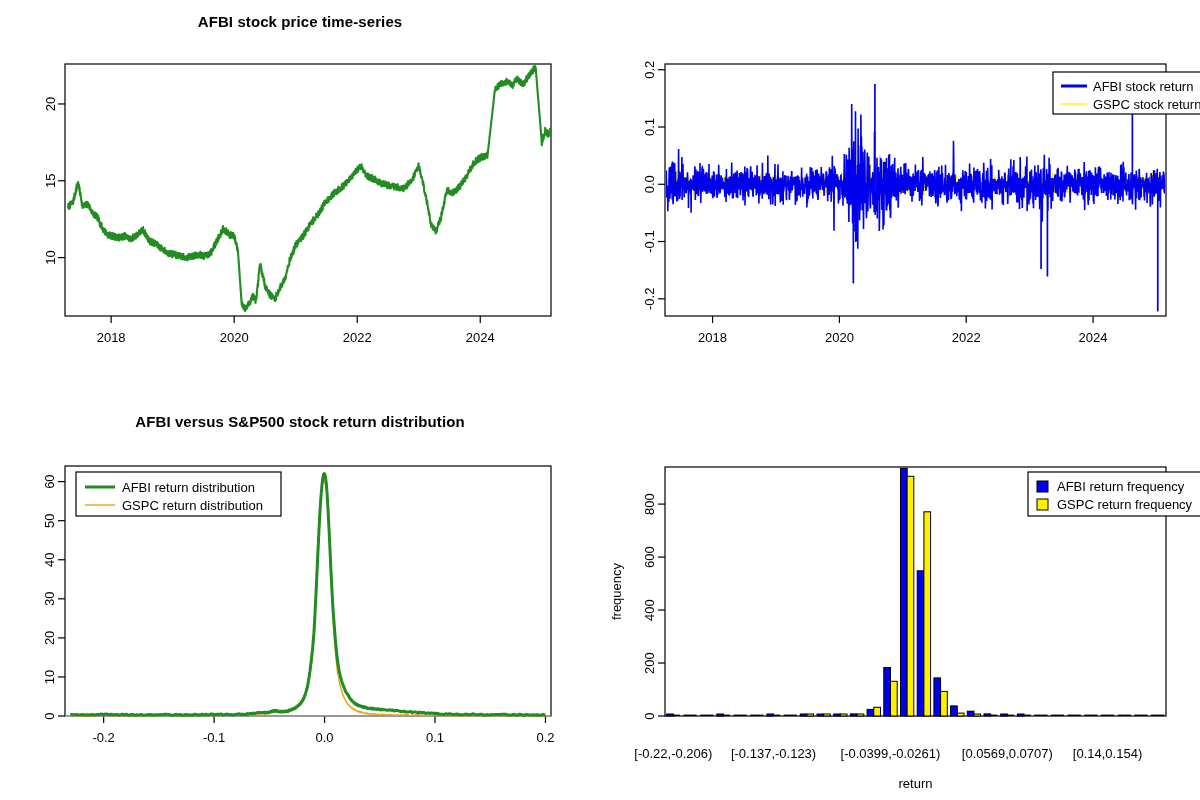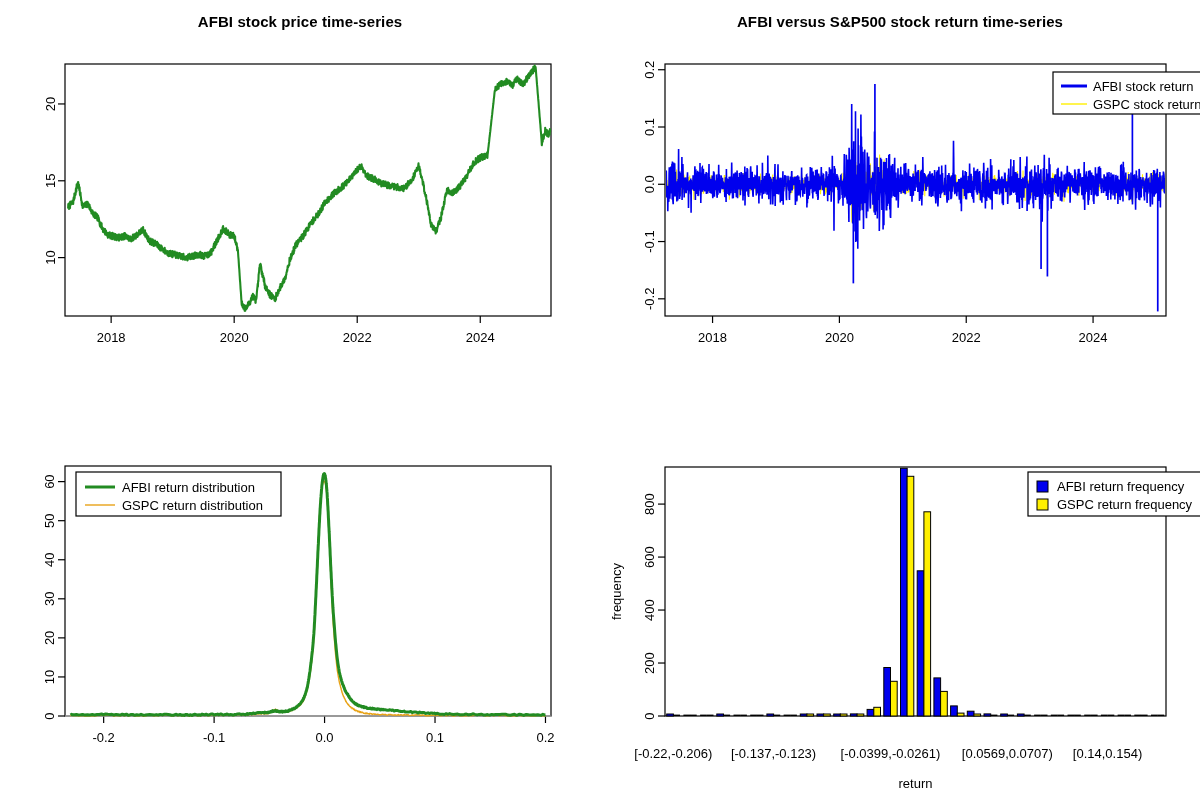--- a/index.html
+++ b/index.html
@@ -41,21 +41,20 @@
           <line x1="357.2151898734144" y1="316" x2="357.2151898734144" y2="323" stroke="#000" stroke-width="1.2"></line>
           <text x="357.2151898734144" y="342" class="tick" text-anchor="middle">2022</text>
           <line x1="480.25316455695724" y1="316" x2="480.25316455695724" y2="323" stroke="#000" stroke-width="1.2"></line>
           <text x="480.25316455695724" y="342" class="tick" text-anchor="middle">2024</text>
         </g>
         <polyline points="68.1,208.6 68.3,204.0 68.5,205.7 68.8,203.5 69.0,208.9 69.2,203.5 69.5,206.5 69.7,208.2 70.0,207.9 70.2,201.8 70.4,201.7 70.7,204.3 70.9,204.6 71.1,203.7 71.4,203.2 71.6,201.8 71.8,201.6 72.1,203.7 72.3,203.1 72.5,200.5 72.8,203.4 73.0,202.4 73.2,204.0 73.5,198.8 73.7,197.3 73.9,199.4 74.2,199.6 74.4,193.5 74.6,198.1 74.9,195.0 75.1,194.0 75.3,195.3 75.6,194.3 75.8,190.1 76.0,188.2 76.3,191.7 76.5,187.3 76.7,184.3 77.0,187.6 77.2,184.6 77.5,185.2 77.7,184.5 77.9,182.2 78.2,182.1 78.4,185.9 78.6,188.0 78.9,184.6 79.1,187.4 79.3,190.1 79.6,187.3 79.8,191.8 80.0,194.9 80.3,195.6 80.5,192.5 80.7,195.8 81.0,197.6 81.2,200.8 81.4,200.3 81.7,203.1 81.9,205.4 82.1,202.2 82.4,202.9 82.6,208.0 82.8,206.6 83.1,205.2 83.3,204.1 83.5,207.3 83.8,206.9 84.0,205.3 84.2,203.9 84.5,205.9 84.7,205.8 84.9,203.7 85.2,202.5 85.4,206.4 85.7,202.7 85.9,206.9 86.1,206.3 86.4,201.8 86.6,203.2 86.8,206.3 87.1,207.2 87.3,205.5 87.5,201.9 87.8,202.2 88.0,206.1 88.2,204.6 88.5,203.5 88.7,206.1 88.9,207.1 89.2,207.4 89.4,208.8 89.6,204.9 89.9,209.7 90.1,207.1 90.3,207.4 90.6,209.5 90.8,211.0 91.0,209.8 91.3,211.5 91.5,213.4 91.7,212.0 92.0,212.0 92.2,210.6 92.4,210.3 92.7,211.3 92.9,215.0 93.2,212.3 93.4,213.2 93.6,216.7 93.9,212.6 94.1,212.3 94.3,214.2 94.6,212.5 94.8,217.9 95.0,213.7 95.3,215.9 95.5,212.5 95.7,213.2 96.0,218.1 96.2,217.7 96.4,214.3 96.7,214.8 96.9,213.9 97.1,214.3 97.4,220.5 97.6,215.2 97.8,219.9 98.1,215.6 98.3,220.9 98.5,217.0 98.8,218.1 99.0,219.8 99.2,220.8 99.5,222.6 99.7,224.3 99.9,225.8 100.2,226.5 100.4,226.2 100.7,222.6 100.9,227.5 101.1,226.2 101.4,225.9 101.6,223.2 101.8,228.9 102.1,227.0 102.3,227.9 102.5,229.0 102.8,228.5 103.0,231.9 103.2,228.2 103.5,231.3 103.7,230.3 103.9,232.2 104.2,228.9 104.4,229.2 104.6,231.5 104.9,233.8 105.1,229.0 105.3,234.6 105.6,231.7 105.8,234.8 106.0,230.6 106.3,233.9 106.5,232.5 106.7,233.9 107.0,235.5 107.2,235.3 107.4,233.4 107.7,235.9 107.9,237.8 108.2,232.9 108.4,234.5 108.6,234.3 108.9,233.3 109.1,234.9 109.3,236.5 109.6,237.1 109.8,232.4 110.0,233.5 110.3,238.5 110.5,236.6 110.7,235.5 111.0,238.5 111.2,235.6 111.4,233.2 111.7,236.3 111.9,233.2 112.1,239.2 112.4,232.9 112.6,237.8 112.8,236.7 113.1,233.5 113.3,238.0 113.6,238.7 113.8,233.6 114.0,238.9 114.3,237.7 114.5,239.6 114.7,236.4 115.0,238.8 115.2,235.6 115.4,234.1 115.7,237.3 115.9,239.8 116.2,234.7 116.4,237.4 116.6,240.3 116.9,237.1 117.1,235.7 117.3,238.7 117.6,238.1 117.8,237.0 118.0,235.2 118.3,234.5 118.5,236.8 118.8,240.1 119.0,240.7 119.2,239.4 119.5,234.6 119.7,236.8 119.9,235.3 120.2,236.0 120.4,235.7 120.7,239.3 120.9,236.0 121.1,238.8 121.4,239.8 121.6,234.2 121.8,236.5 122.1,237.6 122.3,234.3 122.5,234.5 122.8,236.1 123.0,239.7 123.3,237.0 123.5,234.3 123.7,233.7 124.0,234.4 124.2,237.6 124.4,233.1 124.7,239.3 124.9,233.1 125.1,238.0 125.4,236.3 125.6,234.2 125.9,237.2 126.1,235.9 126.3,235.5 126.6,234.8 126.8,237.3 127.0,238.8 127.3,238.9 127.5,238.3 127.7,238.3 128.0,236.4 128.2,235.7 128.5,238.6 128.7,240.6 128.9,236.8 129.2,238.9 129.4,237.4 129.6,236.6 129.9,240.8 130.1,236.3 130.4,237.2 130.6,239.3 130.8,239.7 131.1,240.0 131.3,241.4 131.5,239.9 131.8,238.8 132.0,240.0 132.2,236.9 132.5,240.7 132.7,235.6 133.0,234.5 133.2,236.1 133.4,240.2 133.7,236.3 133.9,234.5 134.1,238.8 134.4,234.7 134.6,237.2 134.8,237.1 135.1,238.2 135.3,233.8 135.6,236.5 135.8,238.6 136.0,235.8 136.3,235.7 136.5,235.0 136.7,232.6 137.0,235.8 137.2,233.1 137.5,236.9 137.7,233.6 137.9,234.0 138.2,233.0 138.4,235.5 138.6,235.0 138.9,233.5 139.1,230.3 139.3,230.4 139.6,234.0 139.8,232.8 140.1,234.3 140.3,233.7 140.5,230.7 140.8,229.5 141.0,229.3 141.2,229.7 141.5,228.2 141.7,233.3 141.9,229.6 142.2,229.3 142.4,231.3 142.7,232.2 142.9,228.6 143.1,227.1 143.4,232.5 143.6,230.9 143.8,232.9 144.1,232.2 144.3,235.0 144.5,233.6 144.8,234.4 145.0,230.3 145.3,236.8 145.5,235.4 145.7,232.7 146.0,235.1 146.2,236.1 146.4,235.1 146.7,234.3 146.9,238.6 147.2,236.2 147.4,235.9 147.6,237.7 147.9,241.2 148.1,241.0 148.3,236.3 148.6,238.0 148.8,242.3 149.0,240.8 149.3,242.2 149.5,238.6 149.8,238.8 150.0,244.2 150.2,242.7 150.5,242.7 150.7,238.5 150.9,243.1 151.2,242.9 151.4,242.6 151.6,244.9 151.9,241.3 152.1,241.2 152.4,242.4 152.6,239.3 152.8,243.2 153.1,244.5 153.3,243.1 153.5,245.9 153.8,240.6 154.0,240.7 154.2,243.3 154.5,244.5 154.7,245.6 155.0,240.6 155.2,241.3 155.4,245.3 155.7,244.0 155.9,242.7 156.1,245.3 156.4,244.6 156.6,244.2 156.9,244.8 157.1,241.8 157.3,246.9 157.6,247.1 157.8,244.3 158.0,243.0 158.3,247.9 158.5,245.0 158.7,246.3 159.0,248.9 159.2,246.8 159.5,244.7 159.7,248.0 159.9,249.1 160.2,250.4 160.4,246.0 160.6,247.3 160.9,250.3 161.1,247.2 161.3,245.5 161.6,250.4 161.8,246.3 162.1,249.4 162.3,250.5 162.5,249.7 162.8,248.8 163.0,249.3 163.2,248.7 163.5,252.2 163.7,251.9 164.0,251.0 164.2,249.0 164.4,252.7 164.7,247.7 164.9,251.2 165.1,253.6 165.4,251.2 165.6,251.9 165.8,250.3 166.1,253.4 166.3,252.0 166.6,253.0 166.8,253.5 167.0,251.3 167.3,251.5 167.5,255.3 167.7,251.0 168.0,255.7 168.2,255.4 168.4,253.6 168.7,256.1 168.9,256.2 169.2,255.8 169.4,256.0 169.6,251.0 169.9,252.0 170.1,255.1 170.3,253.1 170.6,250.9 170.8,255.7 171.0,255.8 171.3,253.0 171.5,256.4 171.8,256.6 172.0,251.2 172.2,253.3 172.5,257.3 172.7,251.1 172.9,255.3 173.2,251.8 173.4,252.4 173.7,255.7 173.9,253.4 174.1,253.9 174.4,253.5 174.6,252.5 174.8,251.6 175.1,253.5 175.3,253.3 175.5,255.5 175.8,257.5 176.0,258.0 176.3,257.5 176.5,252.5 176.7,252.6 177.0,253.8 177.2,255.5 177.4,252.9 177.7,255.0 177.9,256.2 178.1,258.1 178.4,256.2 178.6,258.2 178.9,253.7 179.1,254.0 179.3,253.0 179.6,253.1 179.8,253.1 180.0,255.9 180.3,256.7 180.5,256.2 180.8,254.6 181.0,258.9 181.2,255.8 181.5,257.7 181.7,254.1 181.9,258.6 182.2,255.3 182.4,254.6 182.6,257.9 182.9,259.5 183.1,255.8 183.4,253.7 183.6,255.6 183.8,255.9 184.1,257.7 184.3,257.9 184.5,256.5 184.8,259.6 185.0,257.6 185.2,258.7 185.5,259.8 185.7,259.4 186.0,258.9 186.2,259.4 186.4,256.0 186.7,259.2 186.9,258.1 187.1,256.3 187.4,260.4 187.6,257.1 187.8,259.9 188.1,254.5 188.3,255.3 188.6,257.6 188.8,258.1 189.0,256.6 189.3,254.8 189.5,253.7 189.7,257.6 190.0,254.7 190.2,259.2 190.5,254.9 190.7,255.2 190.9,254.9 191.2,257.8 191.4,256.2 191.6,255.7 191.9,259.0 192.1,253.5 192.3,258.6 192.6,255.3 192.8,257.4 193.1,256.3 193.3,253.6 193.5,255.5 193.8,258.9 194.0,257.5 194.2,258.5 194.5,255.1 194.7,252.5 194.9,252.7 195.2,254.5 195.4,252.5 195.7,257.7 195.9,258.0 196.1,252.8 196.4,257.3 196.6,255.5 196.8,254.0 197.1,253.3 197.3,254.0 197.5,253.2 197.8,257.8 198.0,254.5 198.3,255.5 198.5,253.6 198.7,253.5 199.0,254.5 199.2,253.1 199.4,257.4 199.7,257.3 199.9,252.6 200.2,251.8 200.4,256.6 200.6,254.6 200.9,256.9 201.1,254.9 201.3,258.2 201.6,252.7 201.8,254.5 202.0,255.2 202.3,257.8 202.5,253.0 202.8,255.8 203.0,258.1 203.2,256.6 203.5,258.9 203.7,253.7 203.9,257.9 204.2,253.6 204.4,258.4 204.6,255.2 204.9,252.8 205.1,255.5 205.4,253.0 205.6,253.0 205.8,255.7 206.1,255.6 206.3,252.8 206.5,254.8 206.8,255.8 207.0,256.6 207.3,257.5 207.5,256.8 207.7,253.4 208.0,252.2 208.2,255.3 208.4,257.2 208.7,254.7 208.9,256.4 209.1,255.3 209.4,256.3 209.6,254.9 209.9,251.3 210.1,255.3 210.3,252.4 210.6,250.1 210.8,253.1 211.0,253.3 211.3,249.1 211.5,254.7 211.7,249.7 212.0,249.6 212.2,251.1 212.5,248.7 212.7,250.4 212.9,249.1 213.2,250.4 213.4,246.3 213.6,248.8 213.9,243.8 214.1,246.5 214.3,248.0 214.6,242.7 214.8,242.0 215.1,247.4 215.3,245.7 215.5,243.1 215.8,245.1 216.0,242.9 216.2,239.4 216.5,244.2 216.7,240.3 217.0,241.5 217.2,238.1 217.4,242.3 217.7,241.2 217.9,237.0 218.1,241.4 218.4,234.9 218.6,239.1 218.8,239.2 219.1,235.5 219.3,235.0 219.6,237.8 219.8,237.5 220.0,234.5 220.3,235.7 220.5,236.7 220.7,234.1 221.0,230.4 221.2,231.6 221.4,234.3 221.7,233.0 221.9,233.8 222.2,232.2 222.4,231.4 222.6,227.3 222.9,227.9 223.1,226.1 223.3,231.4 223.6,230.8 223.8,228.4 224.1,232.3 224.3,232.1 224.5,232.2 224.8,232.9 225.0,230.9 225.2,231.5 225.5,230.3 225.7,233.9 225.9,228.3 226.2,228.3 226.4,231.1 226.7,231.6 226.9,233.4 227.1,234.7 227.4,231.8 227.6,235.0 227.8,231.8 228.1,230.2 228.3,235.2 228.5,233.9 228.8,235.4 229.0,234.4 229.3,233.2 229.5,237.6 229.7,232.8 230.0,233.1 230.2,237.9 230.4,235.7 230.7,232.0 230.9,234.7 231.1,235.0 231.4,234.0 231.6,237.8 231.8,234.2 232.1,233.5 232.3,233.2 232.5,235.2 232.8,237.8 233.0,234.5 233.2,232.8 233.5,237.8 233.7,236.7 233.9,234.5 234.2,235.0 234.4,239.2 234.6,236.3 234.9,240.9 235.1,236.4 235.3,242.5 235.6,241.5 235.8,242.4 236.0,244.6 236.3,242.9 236.5,245.0 236.7,243.4 236.9,246.4 237.2,250.3 237.4,247.4 237.6,249.2 237.9,249.9 238.1,253.2 238.3,256.5 238.6,259.7 238.8,263.0 239.0,266.3 239.3,269.5 239.5,272.8 239.7,276.0 239.9,279.3 240.2,282.6 240.4,285.8 240.6,289.1 240.9,292.4 241.1,295.6 241.3,298.9 241.6,303.3 241.8,305.1 242.0,301.4 242.3,305.8 242.5,306.9 242.7,303.8 242.9,307.4 243.2,305.0 243.4,308.8 243.6,304.7 243.9,308.7 244.1,305.5 244.3,305.1 244.6,310.7 244.8,309.2 245.0,310.9 245.3,310.7 245.5,308.9 245.7,308.3 245.9,309.0 246.2,305.6 246.4,309.1 246.6,308.3 246.9,308.6 247.1,305.5 247.3,307.3 247.6,306.7 247.8,305.1 248.0,302.5 248.2,302.2 248.5,305.5 248.7,305.4 248.9,301.6 249.2,304.0 249.4,303.0 249.6,303.1 249.9,302.8 250.1,304.4 250.3,303.6 250.6,300.7 250.8,300.2 251.0,298.1 251.2,300.6 251.5,297.6 251.7,299.1 251.9,295.4 252.2,296.3 252.4,298.7 252.6,296.1 252.9,293.8 253.1,299.7 253.3,295.2 253.6,295.7 253.8,295.1 254.0,297.5 254.2,295.8 254.5,299.5 254.7,298.9 254.9,297.4 255.2,296.7 255.4,302.7 255.6,302.8 255.9,298.8 256.1,298.4 256.3,299.2 256.6,296.9 256.8,293.5 257.0,290.8 257.2,289.1 257.5,286.4 257.7,283.9 257.9,286.8 258.2,280.5 258.4,281.2 258.6,274.9 258.9,272.8 259.1,271.8 259.3,267.9 259.6,268.2 259.8,265.0 260.0,264.9 260.2,266.7 260.5,263.9 260.7,264.3 261.0,265.9 261.2,267.1 261.4,269.6 261.7,274.1 261.9,271.4 262.1,273.6 262.4,276.9 262.6,273.4 262.8,275.0 263.1,275.9 263.3,276.1 263.5,278.2 263.8,281.6 264.0,278.0 264.2,279.3 264.5,285.2 264.7,283.4 264.9,288.1 265.2,288.7 265.4,288.4 265.6,285.4 265.9,290.2 266.1,290.0 266.3,289.1 266.6,286.7 266.8,286.8 267.0,290.5 267.3,291.1 267.5,289.5 267.7,289.9 268.0,291.9 268.2,293.7 268.5,293.2 268.7,295.0 268.9,290.5 269.2,293.9 269.4,290.9 269.6,297.1 269.9,291.6 270.1,296.9 270.3,298.1 270.6,293.5 270.8,297.6 271.0,294.3 271.3,297.9 271.5,293.0 271.7,298.9 272.0,294.0 272.2,297.4 272.4,298.1 272.7,297.5 272.9,295.8 273.1,295.2 273.4,297.3 273.6,296.5 273.8,297.2 274.1,298.2 274.3,299.1 274.5,300.4 274.8,297.3 275.0,298.5 275.2,301.1 275.5,296.4 275.7,298.1 276.0,299.7 276.2,292.8 276.4,294.3 276.7,295.6 276.9,293.4 277.1,293.5 277.4,295.8 277.6,295.5 277.8,293.4 278.1,290.0 278.3,291.3 278.5,293.3 278.8,289.7 279.0,291.4 279.2,290.4 279.5,289.7 279.7,288.0 279.9,286.6 280.2,290.1 280.4,284.1 280.6,284.1 280.9,288.0 281.1,284.1 281.3,284.0 281.6,286.9 281.8,285.0 282.0,286.3 282.3,285.5 282.5,281.7 282.7,283.9 283.0,283.2 283.2,279.8 283.5,281.4 283.7,278.6 283.9,282.6 284.2,281.8 284.4,281.6 284.6,278.1 284.9,279.1 285.1,276.5 285.3,278.3 285.6,278.8 285.8,277.9 286.0,275.0 286.3,274.9 286.5,272.5 286.7,272.4 287.0,270.4 287.2,271.1 287.4,269.5 287.7,266.1 287.9,266.4 288.1,267.3 288.4,265.3 288.6,265.8 288.8,265.2 289.1,265.3 289.3,264.7 289.5,257.8 289.8,258.0 290.0,260.8 290.3,260.9 290.5,258.3 290.7,258.4 291.0,254.1 291.2,258.9 291.4,257.7 291.7,253.6 291.9,253.3 292.1,255.6 292.4,253.5 292.6,251.1 292.9,253.5 293.1,253.8 293.3,254.0 293.6,247.4 293.8,253.2 294.0,246.9 294.3,250.9 294.5,247.6 294.7,248.7 295.0,246.3 295.2,243.4 295.5,248.1 295.7,244.6 295.9,246.3 296.2,245.5 296.4,241.3 296.6,242.6 296.9,246.2 297.1,246.5 297.4,244.9 297.6,240.8 297.8,244.1 298.1,239.9 298.3,242.2 298.6,242.5 298.8,241.8 299.0,240.5 299.3,239.4 299.5,240.4 299.7,237.8 300.0,239.9 300.2,238.9 300.5,238.6 300.7,236.9 300.9,239.0 301.2,241.2 301.4,237.6 301.6,234.9 301.9,236.2 302.1,236.7 302.4,238.0 302.6,234.0 302.8,238.1 303.1,238.9 303.3,237.1 303.6,238.1 303.8,235.9 304.0,232.3 304.3,230.9 304.5,235.1 304.7,235.8 305.0,234.4 305.2,233.8 305.5,234.9 305.7,230.1 305.9,228.6 306.2,231.7 306.4,230.1 306.7,227.7 306.9,229.3 307.1,227.7 307.4,230.8 307.6,229.5 307.8,230.1 308.1,229.7 308.3,230.4 308.6,228.3 308.8,224.7 309.0,223.5 309.3,223.7 309.5,226.9 309.7,222.9 310.0,224.6 310.2,222.2 310.5,222.3 310.7,224.3 310.9,221.9 311.2,222.9 311.4,223.0 311.7,221.5 311.9,220.0 312.1,220.5 312.4,223.6 312.6,224.3 312.8,223.0 313.1,217.3 313.3,223.2 313.6,222.3 313.8,221.0 314.0,220.0 314.3,219.3 314.5,218.7 314.7,218.0 315.0,218.2 315.2,220.1 315.5,216.9 315.7,217.8 315.9,216.6 316.2,213.5 316.4,215.5 316.7,216.7 316.9,215.2 317.1,213.9 317.4,217.1 317.6,213.2 317.8,217.5 318.1,213.9 318.3,211.0 318.6,215.0 318.8,211.5 319.0,215.5 319.3,214.4 319.5,212.5 319.7,213.8 320.0,210.8 320.2,208.5 320.5,211.2 320.7,211.0 320.9,211.5 321.2,212.1 321.4,210.8 321.7,205.2 321.9,207.4 322.1,207.0 322.4,210.1 322.6,208.1 322.8,209.2 323.1,202.9 323.3,203.6 323.6,203.4 323.8,205.9 324.0,205.5 324.3,200.9 324.5,205.2 324.7,202.1 325.0,204.8 325.2,200.5 325.5,202.2 325.7,201.3 325.9,202.3 326.2,203.0 326.4,202.4 326.7,199.9 326.9,201.7 327.1,202.9 327.4,202.7 327.6,197.2 327.8,200.5 328.1,201.2 328.3,200.7 328.6,200.6 328.8,201.7 329.0,196.7 329.3,198.2 329.5,199.1 329.7,197.8 330.0,199.3 330.2,196.8 330.5,198.1 330.7,197.4 330.9,199.1 331.2,194.7 331.4,197.0 331.7,193.2 331.9,192.6 332.1,194.1 332.4,197.7 332.6,193.6 332.8,191.8 333.1,196.8 333.3,193.7 333.6,196.4 333.8,190.9 334.0,196.2 334.3,191.7 334.5,189.9 334.8,192.6 335.0,191.5 335.2,193.9 335.5,192.3 335.7,191.6 335.9,189.8 336.2,189.9 336.4,194.3 336.7,191.2 336.9,192.8 337.1,190.8 337.4,189.0 337.6,193.4 337.8,189.4 338.1,191.8 338.3,186.8 338.6,191.6 338.8,192.3 339.0,189.6 339.3,188.6 339.5,191.5 339.8,188.0 340.0,187.6 340.2,190.8 340.5,190.2 340.7,190.6 340.9,190.7 341.2,189.1 341.4,187.0 341.7,187.9 341.9,184.0 342.1,189.6 342.4,186.6 342.6,185.7 342.8,183.2 343.1,186.7 343.3,184.4 343.6,188.6 343.8,188.4 344.0,184.4 344.3,184.3 344.5,183.4 344.8,181.7 345.0,182.9 345.2,183.8 345.5,185.1 345.7,185.3 345.9,180.8 346.2,184.6 346.4,185.5 346.7,183.4 346.9,179.7 347.1,181.2 347.4,180.8 347.6,181.3 347.8,181.9 348.1,182.3 348.3,180.0 348.6,181.6 348.8,179.0 349.0,181.9 349.3,177.3 349.5,176.6 349.8,180.0 350.0,176.2 350.2,180.3 350.5,177.9 350.7,178.5 350.9,179.0 351.2,176.4 351.4,175.7 351.7,176.0 351.9,174.4 352.1,176.4 352.4,178.5 352.6,176.5 352.8,174.9 353.1,173.9 353.3,172.9 353.6,175.4 353.8,172.6 354.0,171.7 354.3,174.8 354.5,171.0 354.8,173.3 355.0,172.1 355.2,170.7 355.5,173.7 355.7,169.1 355.9,172.8 356.2,169.1 356.4,172.4 356.6,172.9 356.9,168.8 357.1,169.7 357.4,166.8 357.6,172.1 357.8,168.1 358.1,171.1 358.3,169.3 358.5,167.7 358.8,167.6 359.0,169.0 359.3,166.4 359.5,164.8 359.7,167.8 360.0,166.9 360.2,165.5 360.4,169.1 360.7,166.8 360.9,165.4 361.1,165.6 361.4,168.9 361.6,164.4 361.9,166.8 362.1,168.5 362.3,167.7 362.6,167.4 362.8,168.4 363.0,169.3 363.3,172.5 363.5,169.5 363.7,170.8 364.0,172.0 364.2,171.8 364.5,172.4 364.7,171.5 364.9,171.0 365.2,173.6 365.4,173.2 365.6,176.7 365.9,176.1 366.1,176.5 366.3,176.1 366.6,174.6 366.8,174.8 367.1,173.7 367.3,178.4 367.5,178.8 367.8,173.3 368.0,175.6 368.2,179.0 368.5,174.0 368.7,176.4 369.0,179.8 369.2,178.2 369.4,175.3 369.7,175.8 369.9,177.3 370.2,179.5 370.4,175.1 370.6,177.0 370.9,177.4 371.1,180.0 371.3,181.0 371.6,180.9 371.8,175.1 372.1,177.2 372.3,175.4 372.5,177.9 372.8,179.3 373.0,181.4 373.2,177.0 373.5,181.9 373.7,181.1 374.0,179.5 374.2,181.1 374.4,181.5 374.7,177.0 374.9,176.5 375.2,181.9 375.4,177.7 375.6,181.6 375.9,180.7 376.1,178.2 376.3,179.0 376.6,179.8 376.8,182.8 377.1,183.4 377.3,180.3 377.5,181.5 377.8,181.7 378.0,182.7 378.3,180.5 378.5,184.7 378.7,179.2 379.0,183.3 379.2,182.2 379.4,180.1 379.7,180.4 379.9,181.6 380.2,182.6 380.4,180.4 380.6,184.4 380.9,184.0 381.1,183.9 381.3,186.5 381.6,184.7 381.8,186.3 382.1,186.0 382.3,183.8 382.5,181.4 382.8,184.5 383.0,185.6 383.3,184.1 383.5,181.8 383.7,181.2 384.0,186.3 384.2,181.5 384.4,181.8 384.7,181.8 384.9,181.8 385.2,182.1 385.4,184.3 385.6,181.6 385.9,186.2 386.1,182.9 386.3,182.6 386.6,182.7 386.8,185.6 387.1,188.1 387.3,184.7 387.5,183.0 387.8,184.7 388.0,182.2 388.3,183.3 388.5,187.5 388.7,187.7 389.0,183.1 389.2,186.4 389.4,188.4 389.7,186.8 389.9,187.5 390.2,186.9 390.4,184.9 390.6,187.6 390.9,188.3 391.1,185.3 391.3,187.5 391.6,187.5 391.8,186.6 392.1,184.8 392.3,183.5 392.5,184.6 392.8,184.5 393.0,186.3 393.3,185.8 393.5,186.9 393.7,184.7 394.0,189.4 394.2,183.7 394.4,188.2 394.7,187.8 394.9,184.3 395.2,186.3 395.4,185.6 395.6,185.0 395.9,185.1 396.1,185.6 396.3,189.2 396.6,190.1 396.8,186.0 397.1,188.8 397.3,186.6 397.5,184.1 397.8,186.6 398.0,188.9 398.3,188.8 398.5,186.3 398.7,190.3 399.0,186.8 399.2,189.8 399.4,187.4 399.7,189.0 399.9,190.4 400.2,187.8 400.4,187.7 400.6,190.1 400.9,188.6 401.1,186.6 401.4,187.1 401.6,186.1 401.8,186.3 402.1,189.2 402.3,187.4 402.5,190.3 402.8,190.7 403.0,185.8 403.3,186.7 403.5,191.1 403.7,185.5 404.0,186.8 404.2,188.8 404.4,189.1 404.7,187.9 404.9,186.8 405.2,186.4 405.4,187.8 405.6,185.8 405.9,184.1 406.1,184.6 406.4,188.4 406.6,188.7 406.8,187.9 407.1,187.9 407.3,187.3 407.5,182.6 407.8,182.4 408.0,181.1 408.3,185.3 408.5,185.3 408.7,185.4 409.0,181.5 409.2,183.0 409.4,183.6 409.7,181.1 409.9,180.9 410.2,183.3 410.4,179.7 410.6,183.4 410.9,181.2 411.1,182.7 411.4,182.6 411.6,180.1 411.8,180.4 412.1,180.2 412.3,180.8 412.5,178.5 412.8,176.9 413.0,178.1 413.3,180.0 413.5,178.2 413.7,173.3 414.0,177.9 414.2,173.6 414.4,174.1 414.7,176.4 414.9,174.2 415.2,170.5 415.4,171.0 415.6,171.6 415.9,170.4 416.1,169.9 416.4,170.0 416.6,171.1 416.8,167.8 417.1,168.4 417.3,170.3 417.5,168.9 417.8,167.5 418.0,169.8 418.3,165.0 418.5,163.3 418.7,166.0 419.0,169.0 419.2,168.9 419.4,166.5 419.7,168.6 419.9,171.4 420.2,169.5 420.4,174.2 420.6,173.6 420.9,175.6 421.1,177.3 421.3,176.1 421.6,176.9 421.8,177.0 422.0,178.5 422.3,179.1 422.5,180.5 422.8,184.6 423.0,184.7 423.2,181.7 423.5,184.0 423.7,186.1 423.9,185.2 424.2,191.7 424.4,191.6 424.6,193.5 424.9,192.4 425.1,194.4 425.4,195.4 425.6,196.6 425.8,196.6 426.1,195.0 426.3,199.9 426.5,200.1 426.8,204.2 427.0,200.4 427.3,201.5 427.5,205.2 427.7,205.0 428.0,209.3 428.2,207.8 428.4,210.7 428.7,210.8 428.9,214.6 429.1,212.7 429.4,215.7 429.6,214.5 429.9,218.9 430.1,219.8 430.3,222.5 430.6,223.8 430.8,223.1 431.0,226.8 431.3,223.6 431.5,222.8 431.7,225.9 432.0,224.3 432.2,227.1 432.4,225.6 432.7,229.2 432.9,225.3 433.1,229.7 433.4,227.1 433.6,225.8 433.9,228.0 434.1,226.9 434.3,230.3 434.6,230.7 434.8,227.9 435.0,228.2 435.3,228.0 435.5,232.0 435.7,233.5 436.0,228.6 436.2,228.6 436.4,232.3 436.7,227.7 436.9,231.6 437.1,229.5 437.4,227.9 437.6,227.0 437.8,227.0 438.1,223.3 438.3,223.8 438.5,221.9 438.8,221.0 439.0,223.4 439.2,222.0 439.5,224.1 439.7,220.4 439.9,217.7 440.2,220.4 440.4,221.2 440.6,221.1 440.9,220.5 441.1,219.8 441.4,212.3 441.6,215.2 441.8,213.3 442.1,214.1 442.3,209.2 442.5,207.6 442.8,209.6 443.0,206.8 443.2,209.5 443.5,206.5 443.7,206.9 444.0,201.7 444.2,201.4 444.4,204.1 444.7,200.4 444.9,196.7 445.1,197.4 445.4,194.5 445.6,196.3 445.8,193.3 446.1,194.4 446.3,194.9 446.6,192.1 446.8,191.2 447.0,188.6 447.3,192.6 447.5,191.9 447.7,188.4 448.0,191.3 448.2,187.8 448.5,193.4 448.7,193.1 448.9,191.2 449.2,192.2 449.4,190.3 449.6,192.5 449.9,191.5 450.1,193.9 450.3,194.5 450.6,192.3 450.8,194.5 451.1,194.5 451.3,191.1 451.5,192.4 451.8,191.1 452.0,195.1 452.2,190.3 452.5,191.0 452.7,194.7 452.9,195.1 453.2,194.1 453.4,193.1 453.7,189.4 453.9,189.5 454.1,194.0 454.4,190.2 454.6,190.5 454.8,189.1 455.1,192.9 455.3,188.9 455.6,190.6 455.8,190.6 456.0,188.5 456.3,192.8 456.5,191.3 456.7,187.4 457.0,187.4 457.2,188.3 457.4,191.5 457.7,189.4 457.9,185.4 458.2,190.1 458.4,187.1 458.6,189.7 458.9,184.2 459.1,188.2 459.3,187.9 459.6,186.4 459.8,185.2 460.1,188.3 460.3,188.7 460.5,183.9 460.8,182.3 461.0,183.6 461.2,184.6 461.5,181.2 461.7,185.3 462.0,181.8 462.2,183.3 462.4,181.8 462.7,183.5 462.9,179.1 463.1,183.7 463.4,180.7 463.6,182.2 463.9,178.4 464.1,180.6 464.3,179.8 464.6,179.9 464.8,178.0 465.1,176.6 465.3,181.3 465.5,175.8 465.8,178.2 466.0,177.7 466.2,176.2 466.5,174.8 466.7,175.5 467.0,174.6 467.2,178.0 467.4,175.9 467.7,175.0 467.9,173.1 468.1,173.3 468.4,170.1 468.6,170.3 468.9,170.9 469.1,171.0 469.3,169.7 469.6,172.1 469.8,170.7 470.1,166.7 470.3,169.1 470.5,169.1 470.8,170.5 471.0,170.7 471.2,166.3 471.5,166.6 471.7,166.6 472.0,168.5 472.2,168.3 472.4,166.3 472.7,163.1 472.9,166.8 473.1,161.4 473.4,165.9 473.6,164.3 473.9,164.9 474.1,163.9 474.3,162.5 474.6,165.0 474.8,162.0 475.0,162.8 475.3,163.4 475.5,162.7 475.8,158.0 476.0,160.5 476.2,163.6 476.5,159.9 476.7,162.8 476.9,160.0 477.2,161.6 477.4,160.1 477.7,159.7 477.9,156.3 478.1,156.4 478.4,162.2 478.6,161.3 478.8,160.2 479.1,155.9 479.3,155.9 479.5,160.7 479.8,155.2 480.0,159.6 480.3,161.0 480.5,158.8 480.7,154.7 481.0,158.9 481.2,158.2 481.4,157.1 481.7,156.8 481.9,154.1 482.2,158.8 482.4,156.7 482.6,159.9 482.9,157.9 483.1,154.6 483.3,155.3 483.6,159.1 483.8,155.3 484.1,154.1 484.3,158.6 484.5,153.8 484.8,159.0 485.0,157.3 485.3,156.4 485.5,156.8 485.7,154.7 486.0,156.4 486.2,153.5 486.4,157.1 486.7,155.6 486.9,155.5 487.2,152.2 487.4,157.9 487.6,154.7 487.9,152.5 488.1,150.4 488.3,148.3 488.6,146.1 488.8,144.0 489.1,141.9 489.3,139.7 489.5,137.6 489.8,135.5 490.0,133.3 490.3,131.2 490.5,129.1 490.7,127.0 491.0,124.8 491.2,122.7 491.4,120.6 491.7,118.4 491.9,116.3 492.2,114.2 492.4,112.0 492.6,109.9 492.9,107.8 493.1,105.6 493.4,103.5 493.6,101.4 493.8,99.2 494.1,97.1 494.3,95.0 494.5,92.8 494.8,90.7 495.0,91.1 495.3,89.5 495.5,86.7 495.7,90.2 496.0,89.3 496.2,86.8 496.4,90.2 496.7,87.5 496.9,89.2 497.1,87.6 497.4,89.3 497.6,84.1 497.9,84.9 498.1,85.2 498.3,85.4 498.6,88.7 498.8,85.9 499.0,82.9 499.3,83.9 499.5,85.9 499.7,84.0 500.0,82.9 500.2,82.8 500.5,81.5 500.7,82.6 500.9,85.8 501.2,86.2 501.4,83.1 501.6,81.0 501.9,82.7 502.1,84.1 502.4,81.2 502.6,84.3 502.8,82.8 503.1,85.4 503.3,83.7 503.5,83.6 503.8,83.0 504.0,84.8 504.2,81.6 504.5,84.5 504.7,84.6 505.0,84.0 505.2,82.6 505.4,80.6 505.7,84.8 505.9,84.3 506.1,82.3 506.4,78.9 506.6,82.0 506.8,79.1 507.1,80.9 507.3,83.9 507.6,83.1 507.8,80.4 508.0,83.5 508.3,80.8 508.5,83.5 508.7,81.8 509.0,80.5 509.2,82.5 509.4,81.1 509.7,80.8 509.9,85.5 510.1,82.3 510.4,84.8 510.6,81.7 510.8,82.1 511.1,84.4 511.3,86.6 511.5,82.7 511.8,85.8 512.0,83.2 512.2,86.3 512.5,82.9 512.7,88.0 512.9,84.1 513.2,83.5 513.4,82.6 513.6,86.0 513.9,82.8 514.1,82.6 514.4,81.3 514.6,79.5 514.8,81.3 515.1,80.9 515.3,80.2 515.5,78.2 515.8,81.6 516.0,82.2 516.2,81.7 516.5,77.3 516.7,80.2 516.9,78.7 517.2,77.6 517.4,76.6 517.6,80.2 517.9,81.6 518.1,78.0 518.3,81.2 518.6,82.0 518.8,80.9 519.1,83.5 519.3,78.5 519.5,83.7 519.8,81.5 520.0,83.7 520.2,83.3 520.5,84.9 520.7,79.7 521.0,82.3 521.2,80.6 521.4,80.3 521.7,81.0 521.9,83.2 522.1,85.6 522.4,81.7 522.6,82.8 522.8,82.5 523.1,86.2 523.3,85.5 523.6,83.0 523.8,81.2 524.0,83.8 524.3,84.4 524.5,80.6 524.7,84.9 525.0,81.4 525.2,82.9 525.4,79.6 525.7,80.4 525.9,81.7 526.2,76.6 526.4,76.7 526.6,78.0 526.9,81.7 527.1,75.9 527.3,80.3 527.6,78.7 527.8,76.5 528.0,74.7 528.3,74.5 528.5,75.3 528.8,73.4 529.0,76.6 529.2,78.0 529.5,74.8 529.7,73.1 529.9,76.0 530.2,73.8 530.4,71.2 530.7,75.6 530.9,74.6 531.1,70.3 531.4,71.9 531.6,73.6 531.8,72.2 532.1,73.6 532.3,69.0 532.5,71.7 532.8,72.4 533.0,73.3 533.3,66.8 533.5,70.6 533.7,68.0 534.0,69.8 534.2,71.2 534.4,68.9 534.7,65.5 534.9,68.0 535.1,66.7 535.4,66.7 535.6,67.1 535.9,70.0 536.1,72.9 536.3,75.8 536.6,78.7 536.8,81.6 537.0,84.4 537.3,87.3 537.5,90.2 537.7,93.1 538.0,96.0 538.2,98.9 538.5,101.8 538.7,104.7 538.9,107.6 539.2,110.5 539.4,113.4 539.6,116.3 539.9,119.2 540.1,122.1 540.4,125.0 540.6,127.9 540.8,130.8 541.1,133.7 541.3,136.6 541.5,139.5 541.8,145.3 542.0,144.0 542.2,138.7 542.5,140.7 542.7,141.8 542.9,138.5 543.2,134.9 543.4,139.3 543.6,134.7 543.8,138.3 544.1,134.2 544.3,135.1 544.5,133.6 544.8,134.5 545.0,134.0 545.2,127.9 545.5,133.2 545.7,129.3 546.0,129.5 546.2,132.6 546.4,134.8 546.7,132.2 546.9,130.1 547.2,136.2 547.4,135.7 547.7,131.5 547.9,131.8 548.2,133.7 548.4,136.8 548.7,136.5 548.9,133.8 549.2,131.3 549.4,130.6 549.6,134.8 549.9,129.1 550.1,131.8 550.4,131.6" fill="none" stroke="#228B22" stroke-width="2.1" stroke-linejoin="round"></polyline>
       </svg>
   </div>
 
   <div class="panel" id="p2">
-    <div class="ptitle">AFBI versus S&amp;P500 stock return time-series</div>
     <svg id="svg2" width="600" height="400">
         <rect x="65" y="64" width="501" height="252" fill="none" stroke="#000" stroke-width="1.2"></rect>
         <g>
           <line x1="65" y1="298.8181818181818" x2="58" y2="298.8181818181818" stroke="#000" stroke-width="1.2"></line>
           <text x="51" y="298.8181818181818" class="tick" text-anchor="middle" dominant-baseline="middle" transform="rotate(-90 51 298.8181818181818)">-0.2</text>
           <line x1="65" y1="241.54545454545456" x2="58" y2="241.54545454545456" stroke="#000" stroke-width="1.2"></line>
           <text x="51" y="241.54545454545456" class="tick" text-anchor="middle" dominant-baseline="middle" transform="rotate(-90 51 241.54545454545456)">-0.1</text>
           <line x1="65" y1="184.27272727272728" x2="58" y2="184.27272727272728" stroke="#000" stroke-width="1.2"></line>
           <text x="51" y="184.27272727272728" class="tick" text-anchor="middle" dominant-baseline="middle" transform="rotate(-90 51 184.27272727272728)">0.0</text>
           <line x1="65" y1="127" x2="58" y2="127" stroke="#000" stroke-width="1.2"></line>
@@ -88,20 +87,21 @@
           <rect x="453" y="72" width="160" height="42" fill="#fff" stroke="#000" stroke-width="1.2"></rect>
           <line x1="461" y1="86" x2="487" y2="86" stroke="#0000EE" stroke-width="3"></line>
           <text x="493" y="90.5" class="leg">AFBI stock return</text>
           <line x1="461" y1="104" x2="487" y2="104" stroke="#FFF000" stroke-width="1.4"></line>
           <text x="493" y="108.5" class="leg">GSPC stock return</text>
         </g>
       </svg>
   </div>
 
   <div class="panel" id="p3">
+    <div class="ptitle">AFBI versus S&amp;P500 stock return distribution</div>
     <svg id="svg3" width="600" height="400">
         <rect x="65" y="66" width="486" height="250" fill="none" stroke="#000" stroke-width="1.2"></rect>
         <g>
           <line x1="65" y1="316" x2="58" y2="316" stroke="#000" stroke-width="1.2"></line>
           <text x="51" y="316" class="tick" text-anchor="middle" dominant-baseline="middle" transform="rotate(-90 51 316)">0</text>
           <line x1="65" y1="276.9375" x2="58" y2="276.9375" stroke="#000" stroke-width="1.2"></line>
           <text x="51" y="276.9375" class="tick" text-anchor="middle" dominant-baseline="middle" transform="rotate(-90 51 276.9375)">10</text>
           <line x1="65" y1="237.875" x2="58" y2="237.875" stroke="#000" stroke-width="1.2"></line>
           <text x="51" y="237.875" class="tick" text-anchor="middle" dominant-baseline="middle" transform="rotate(-90 51 237.875)">20</text>
           <line x1="65" y1="198.8125" x2="58" y2="198.8125" stroke="#000" stroke-width="1.2"></line>

